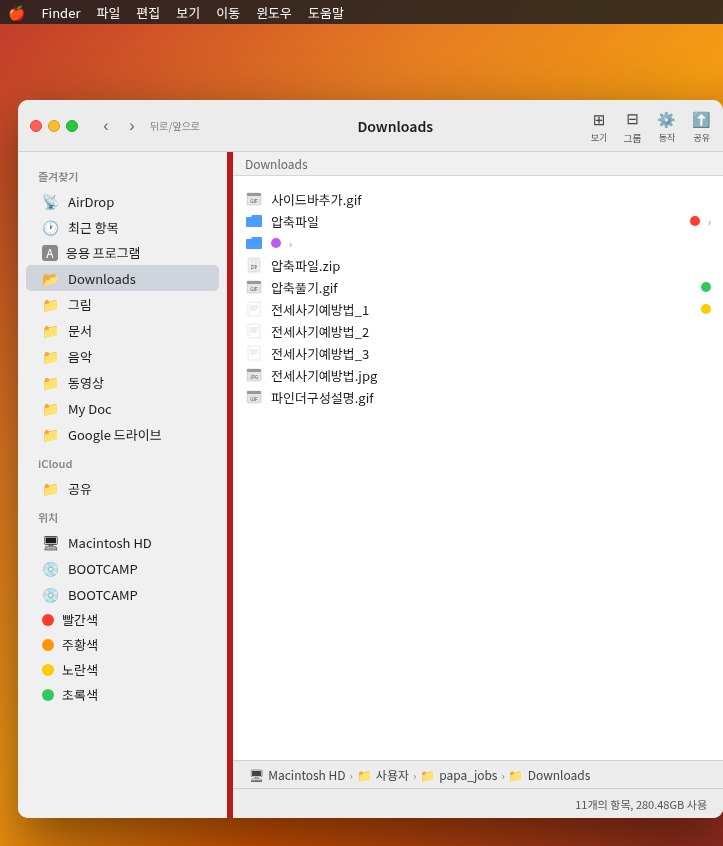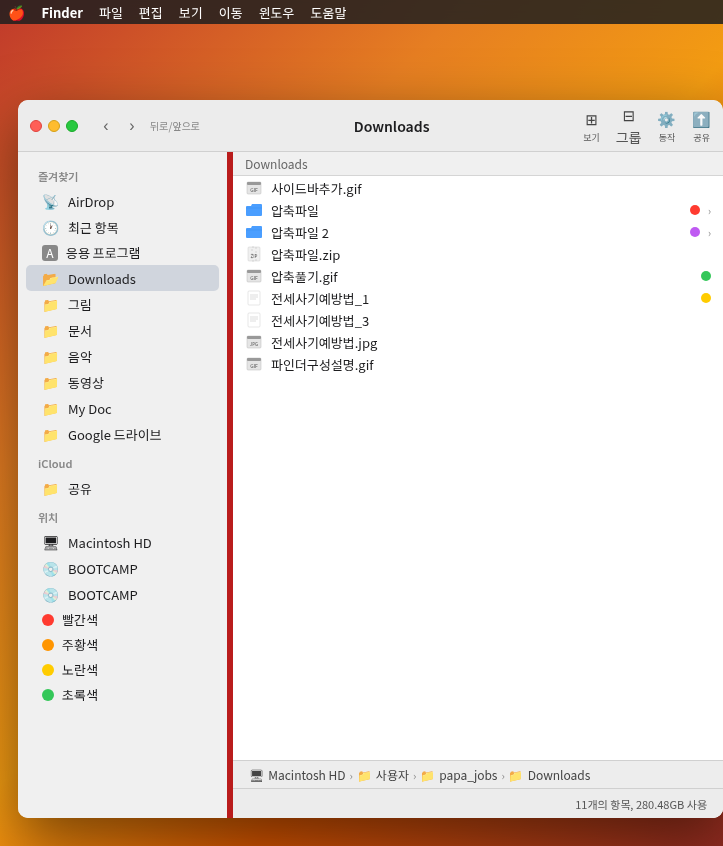--- a/index.html
+++ b/index.html
@@ -34,21 +34,21 @@
     }
     .menubar-apple {
       font-size: 14px;
       color: white;
     }
     .menubar-item {
       font-size: 13px;
       color: white;
       cursor: default;
     }
-    .menubar-item.bold { font-weight: 700; }
+    .menubar-item.bold { font-weight: 400; }
 
     
     .finder-window {
       position: absolute;
       top: 100px;
       left: 18px;
       width: 705px;
       height: 718px;
       background: #f5f5f5;
       border-radius: 10px;
@@ -198,21 +198,21 @@
       display: flex;
       align-items: center;
       padding: 0 12px;
       font-size: 12px;
       color: #666;
     }
 
     .file-list {
       flex: 1;
       overflow-y: auto;
-      padding: 1px 0;
+      padding: 12px 0;
     }
     .file-list::-webkit-scrollbar { width: 8px; }
     .file-list::-webkit-scrollbar-track { background: transparent; }
     .file-list::-webkit-scrollbar-thumb { background: rgba(0,0,0,0.2); border-radius: 4px; }
 
     .file-item {
       display: flex;
       align-items: center;
       padding: 3px 12px;
       gap: 8px;
@@ -326,21 +326,21 @@
 
       <div class="toolbar-title">Downloads</div>
 
       <div class="toolbar-actions">
         <div class="toolbar-action-group">
           <span style="font-size:15px;color:#444;">⊞</span>
           <span style="font-size:9px;color:#555;">보기</span>
         </div>
         <div class="toolbar-action-group">
           <span style="font-size:15px;color:#444;">⊟</span>
-          <span style="font-size:14px;color:#555;">그룹</span>
+          <span style="font-size:10px;color:#555;">그룹</span>
         </div>
         <div class="toolbar-action-group">
           <span style="font-size:15px;color:#444;">⚙️</span>
           <span style="font-size:9px;color:#555;">동작</span>
         </div>
         <div class="toolbar-action-group">
           <span style="font-size:15px;color:#444;">⬆️</span>
           <span style="font-size:9px;color:#555;">공유</span>
         </div>
       </div>
@@ -469,21 +469,20 @@
             <span class="file-chevron">›</span>
           </div>
 
           <div class="file-item">
             <div class="file-icon">
               <svg width="18" height="16" viewBox="0 0 18 16">
                   <path d="M1 5 Q1 4 2 4 L6 4 L7 2 L16 2 Q17 2 17 3 L17 13 Q17 14 16 14 L2 14 Q1 14 1 13 Z" fill="#4a9eff"></path>
                   <path d="M1 6 L17 6" stroke="#3a8eef" stroke-width="0.5"></path>
                 </svg>
             </div>
-            <span class="file-name">압축파일 2</span>
             <div class="file-badge" style="background:#bf5af2;"></div>
             <span class="file-chevron">›</span>
           </div>
 
           <div class="file-item">
             <div class="file-icon">
               <svg width="16" height="16" viewBox="0 0 16 16">
                   <rect x="2" y="1" width="12" height="14" rx="1" fill="#f0f0f0" stroke="#ccc" stroke-width="0.5"></rect>
                   <rect x="6" y="1" width="4" height="14" fill="none" stroke="#bbb" stroke-width="0.5" stroke-dasharray="2,2"></rect>
                   <text x="8" y="12" text-anchor="middle" font-size="4.5" fill="#555">ZIP</text>
@@ -510,30 +509,41 @@
                   <rect x="2" y="1" width="12" height="14" rx="1" fill="white" stroke="#ccc" stroke-width="0.5"></rect>
                   <line x1="4" y1="5" x2="12" y2="5" stroke="#ddd" stroke-width="1"></line>
                   <line x1="4" y1="7" x2="12" y2="7" stroke="#ddd" stroke-width="1"></line>
                   <line x1="4" y1="9" x2="10" y2="9" stroke="#ddd" stroke-width="1"></line>
                 </svg>
             </div>
             <span class="file-name">전세사기예방법_1</span>
             <div class="file-badge" style="background:#ffcc00;"></div>
           </div>
 
-
           <div class="file-item">
             <div class="file-icon">
               <svg width="16" height="16" viewBox="0 0 16 16">
                   <rect x="2" y="1" width="12" height="14" rx="1" fill="white" stroke="#ccc" stroke-width="0.5"></rect>
                   <line x1="4" y1="5" x2="12" y2="5" stroke="#ddd" stroke-width="1"></line>
                   <line x1="4" y1="7" x2="12" y2="7" stroke="#ddd" stroke-width="1"></line>
                   <line x1="4" y1="9" x2="10" y2="9" stroke="#ddd" stroke-width="1"></line>
                 </svg>
             </div>
+            <span class="file-name">전세사기예방법_2</span>
+          </div>
+
+          <div class="file-item">
+            <div class="file-icon">
+              <svg width="16" height="16" viewBox="0 0 16 16">
+                  <rect x="2" y="1" width="12" height="14" rx="1" fill="white" stroke="#ccc" stroke-width="0.5"></rect>
+                  <line x1="4" y1="5" x2="12" y2="5" stroke="#ddd" stroke-width="1"></line>
+                  <line x1="4" y1="7" x2="12" y2="7" stroke="#ddd" stroke-width="1"></line>
+                  <line x1="4" y1="9" x2="10" y2="9" stroke="#ddd" stroke-width="1"></line>
+                </svg>
+            </div>
             <span class="file-name">전세사기예방법_3</span>
           </div>
 
           <div class="file-item">
             <div class="file-icon">
               <svg width="16" height="16" viewBox="0 0 16 16">
                   <rect x="1" y="2" width="14" height="12" rx="1" fill="#e5e5e5" stroke="#bbb" stroke-width="0.5"></rect>
                   <rect x="1" y="2" width="14" height="3" rx="1" fill="#999"></rect>
                   <text x="8" y="12" text-anchor="middle" font-size="4.5" fill="#555">JPG</text>
                 </svg>

